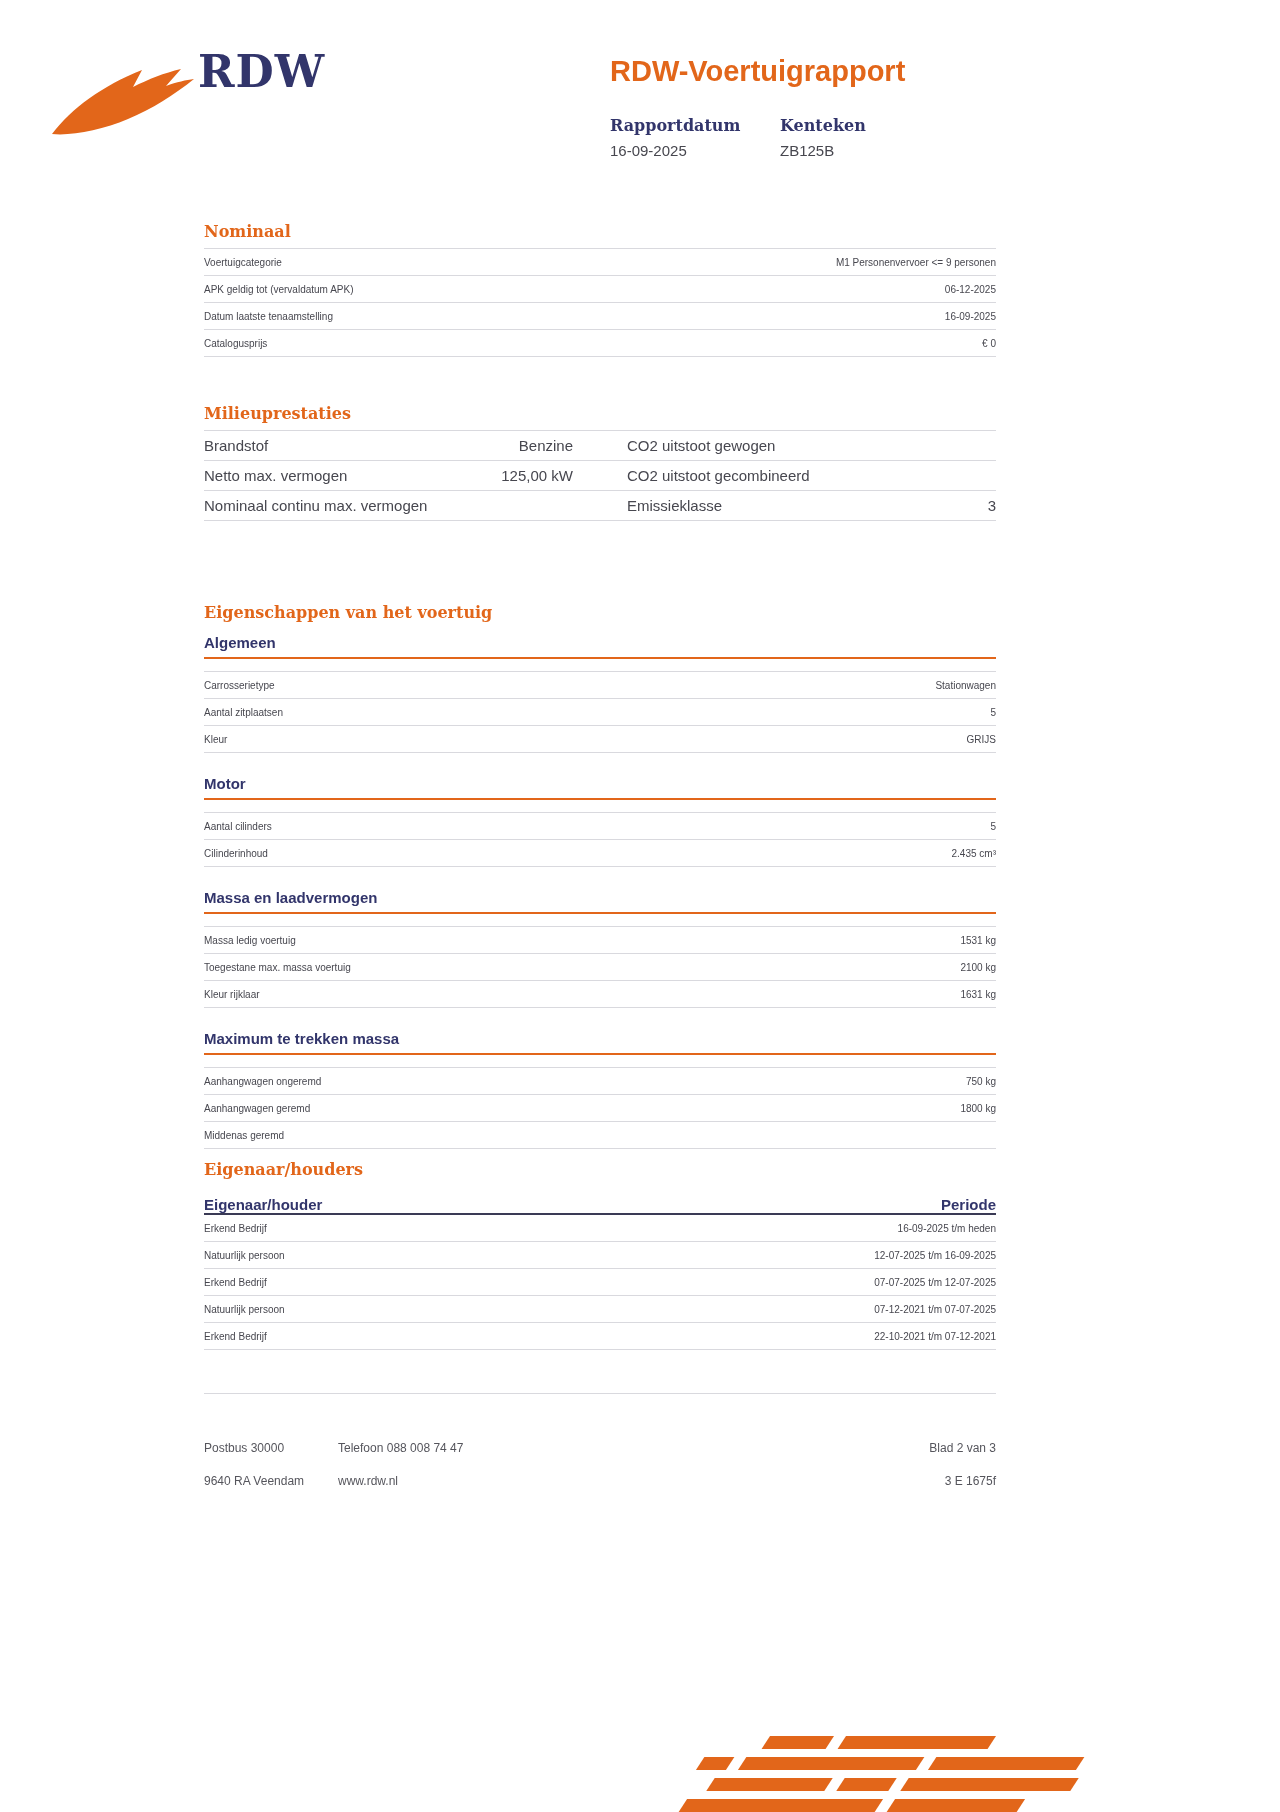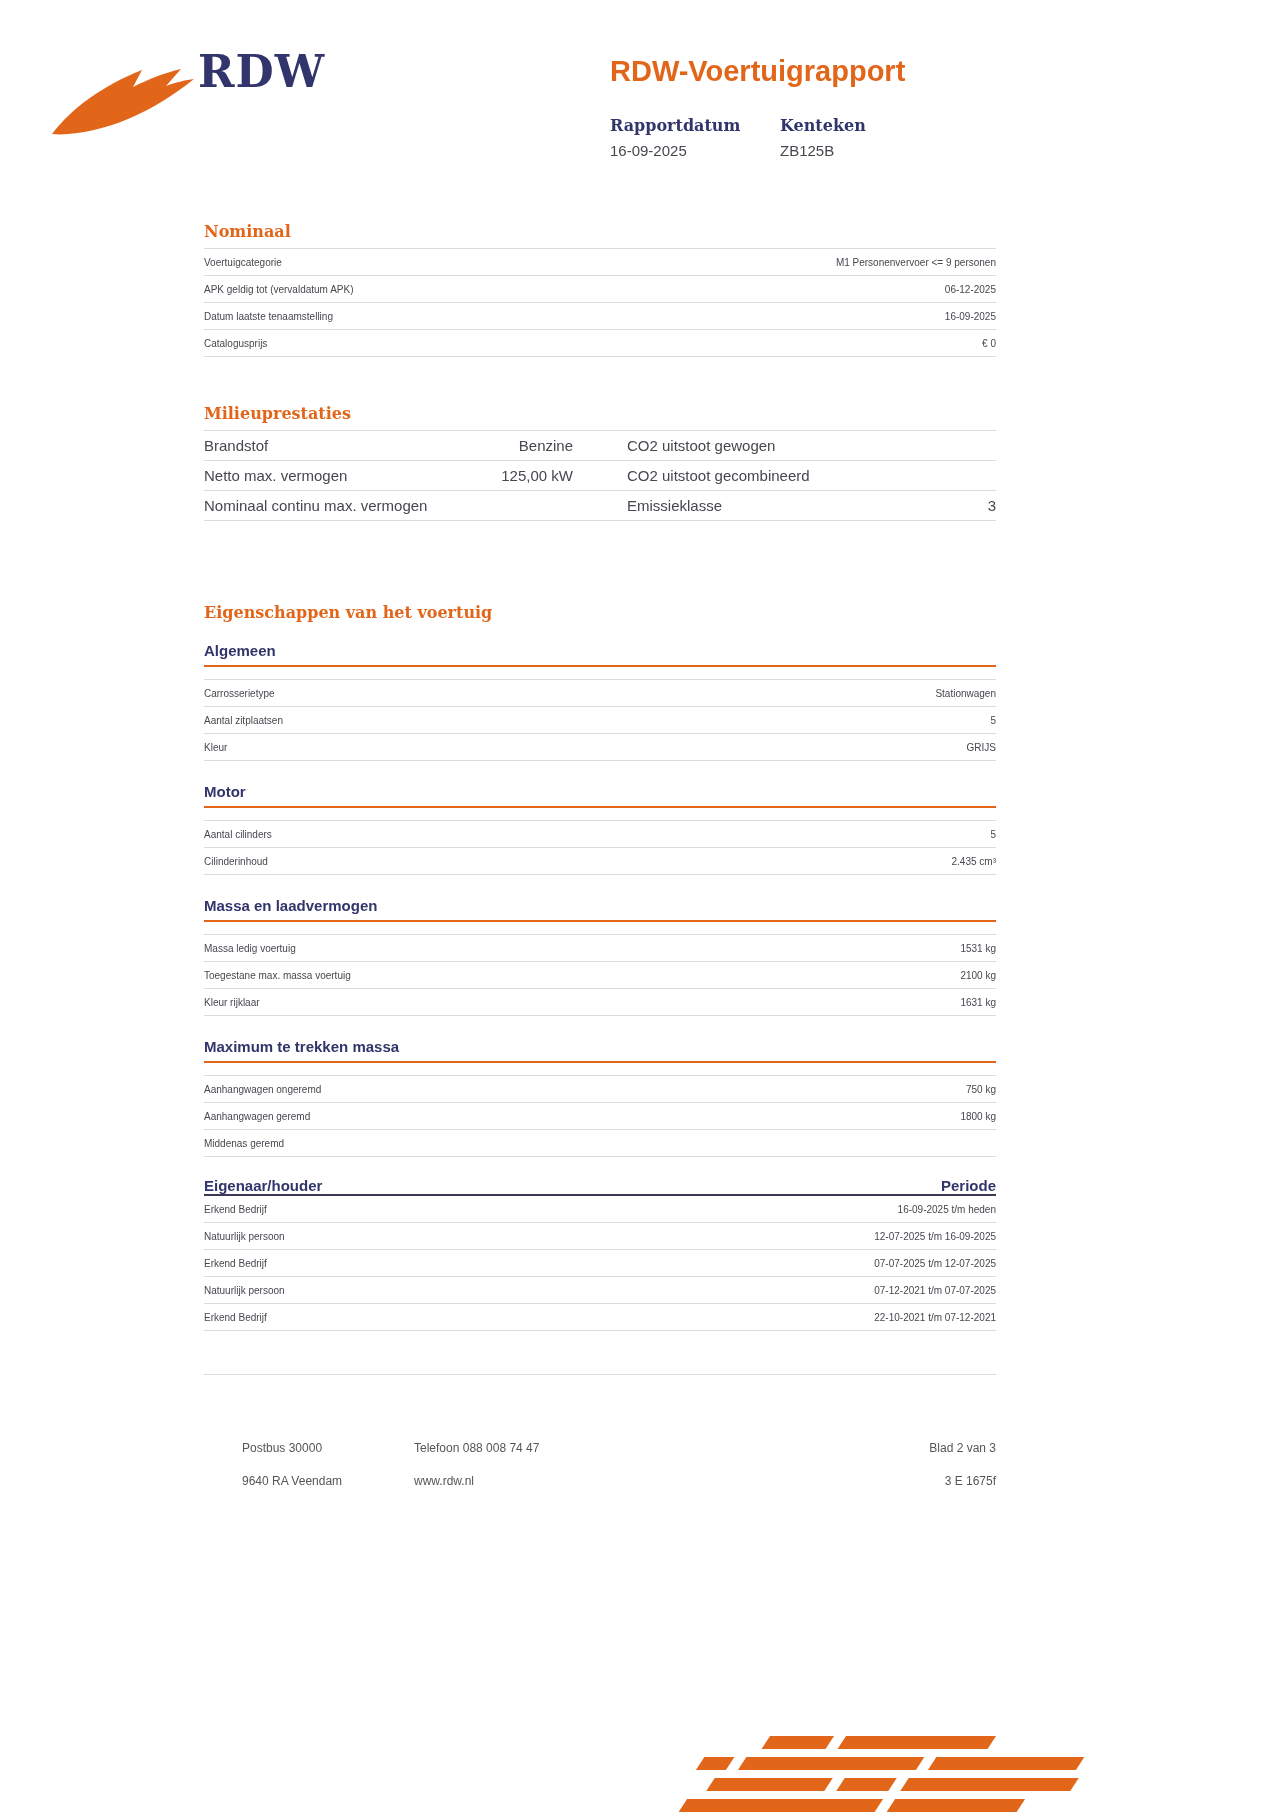--- a/index.html
+++ b/index.html
@@ -59,38 +59,38 @@
   
   .mrow{
     display:grid; grid-template-columns:226px 143px 54px 249px 120px;
     align-items:center; height:30px; font-size:15px;
     border-bottom:1px solid var(--line);
   }
   .mrow .v{ text-align:right; }
 
   
   .subsection{ margin-top:22px; }
-  .subsection.first{ margin-top:20px; }
+  .subsection.first{ margin-top:12px; }
   .subsection-title{
     font-size:15px; font-weight:bold; color:var(--navy);
     padding-bottom:6px; border-bottom:2px solid var(--orange);
   }
   .subsection .rows{ margin-top:12px; }
 
   
   .owner-head{
     display:flex; justify-content:space-between; align-items:flex-end;
     margin-top:10px; height:26px; font-size:15px; font-weight:bold;
     color:var(--navy); border-bottom:2px solid #3a3a55;text-align:center;
   }
 
   
   .footer{ position:absolute; left:204px; top:1432px; width:792px;
     display:flex; font-size:12px; color:#55555c; }
-  .footer .col{ line-height:33px;margin-left:38px; }
+  .footer .col{ line-height:33px; }
   .footer .col.c1{ width:134px; }
   .footer .col.c3{ margin-left:auto; text-align:right; }
 
   
   .deco{ position:absolute; right:162px; bottom:0; }
   .deco g{ fill:var(--orange); }
 </style>
 </head>
 <body>
 
@@ -232,20 +232,21 @@
         </div>
         <div class="row">
           <span class="lbl">Middenas geremd</span>
           <span class="val"></span>
         </div>
       </div>
     </div>
   </div>
 
   <div class="section" style="top:1160px">
+    <div class="section-title">Eigenaar/houders</div>
     <div class="owner-head">
       <span>Eigenaar/houder</span>
       <span>Periode</span>
     </div>
     <div>
       <div class="row">
         <span class="lbl">Erkend Bedrijf</span>
         <span class="val">16-09-2025 t/m heden</span>
       </div>
       <div class="row">

